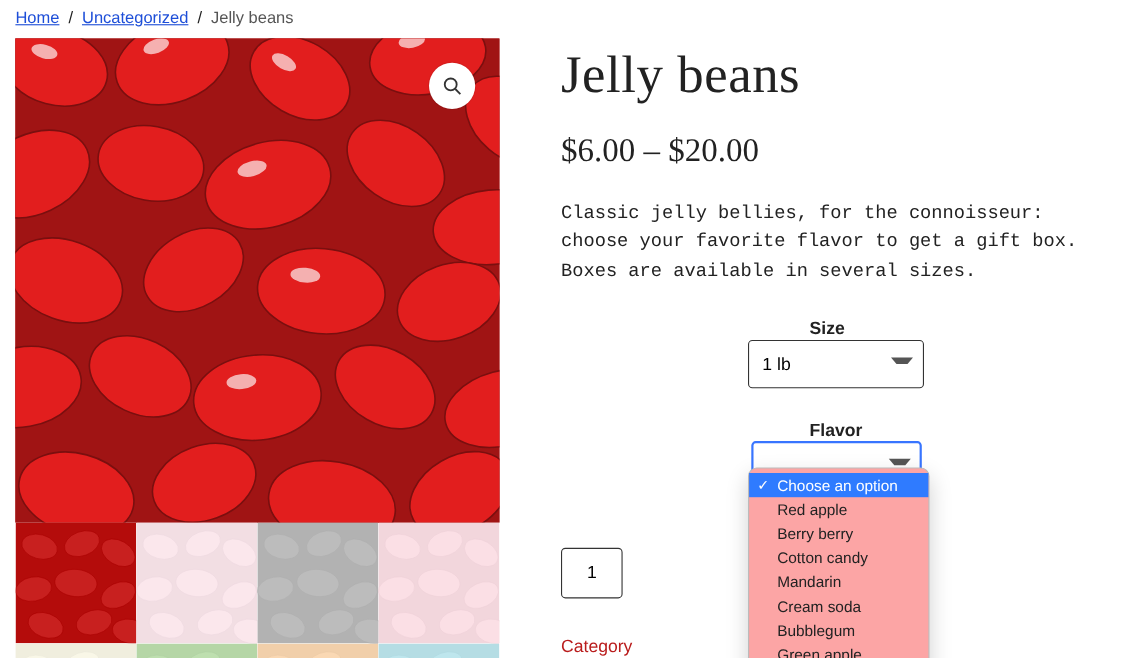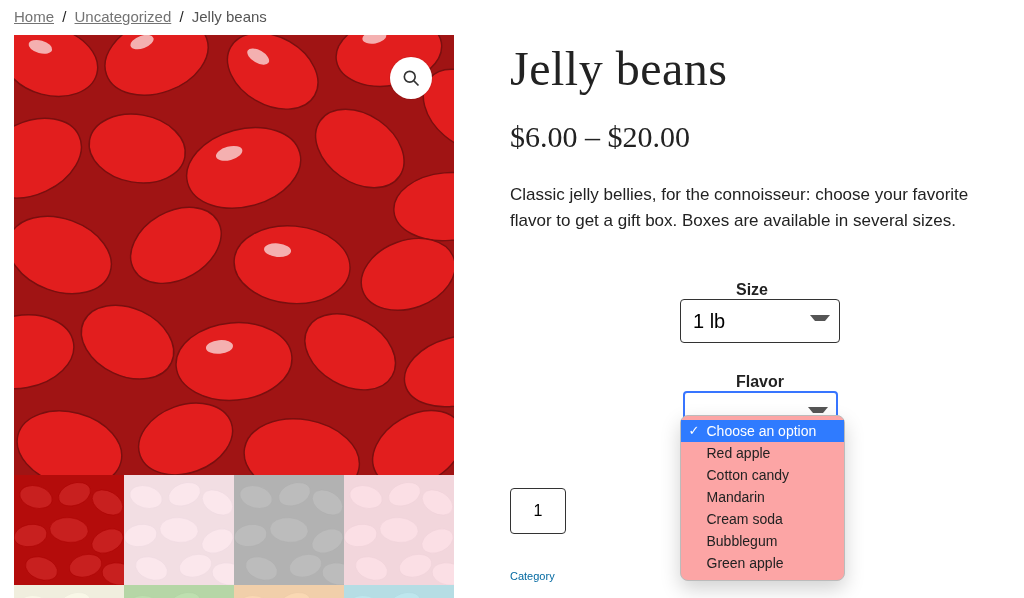--- a/index.html
+++ b/index.html
@@ -1,49 +1,49 @@
 <!DOCTYPE html>
 <html><head>
   <meta charset="utf-8">
   <style>
     * { box-sizing: border-box; margin: 0; padding: 0; }
     body { font-family: -apple-system, BlinkMacSystemFont, "Segoe UI", Helvetica, Arial, sans-serif; color: #222; background: #fff; width: 1024px; }
     .page { padding: 8px 14px 20px 14px; }
     .breadcrumb { font-size: 15px; margin-bottom: 10px; }
-    .breadcrumb a { color: #737373; }
+    .breadcrumb a { color: #1d4ed8; }
     .breadcrumb .sep { margin: 0 4px; }
     .breadcrumb .current { color: #555; }
     .product { display: flex; gap: 56px; align-items: flex-start; }
     .gallery { width: 440px; flex: 0 0 440px; }
     .main-image { width: 440px; height: 440px; position: relative; background: #b01818; overflow: hidden; }
     .zoom-btn { position: absolute; top: 22px; right: 22px; width: 42px; height: 42px; border-radius: 50%; background: #fff; border: none; display: flex; align-items: center; justify-content: center; box-shadow: 0 0 0 1px rgba(0,0,0,0.05); cursor: pointer; }
     .zoom-btn svg { width: 20px; height: 20px; }
     .thumbs { display: grid; grid-template-columns: repeat(4, 1fr); width: 440px; height: 110px; }
     .thumb { position: relative; overflow: hidden; }
     .thumb::after { content: ""; position: absolute; inset: 0; background: rgba(255,255,255,0.55); }
     .thumb.active::after { background: transparent; }
     .thumbs.row2 .thumb::after { background: rgba(255,255,255,0.55); }
     .details { flex: 1; padding-top: 6px; }
     .title { font-family: Georgia, "Times New Roman", serif; font-size: 48px; font-weight: 400; letter-spacing: 0.5px; margin-bottom: 24px; }
     .price { font-family: Georgia, "Times New Roman", serif; font-size: 30px; margin-bottom: 28px; }
-    .desc { font-size: 17px; line-height: 1.55; margin-bottom: 46px; max-width: 500px; }
+    .desc { font-size: 17px; line-height: 1.55; margin-bottom: 30px; max-width: 500px; font-family: Liberation Mono, monospace; }
     .var-row { display: flex; align-items: center; margin-bottom: 30px; position: relative; flex-direction: column; }
     .var-label { font-weight: 700; font-size: 16px; width: 48px; }
     .select-wrap { position: relative; }
-    select.var-select { width: 160px; height: 44px; padding: 0 30px 0 12px; font-size: 20px; border: 1px solid #333; border-radius: 4px; background: #fff; appearance: none; cursor: pointer; }
+    select.var-select { width: 160px; height: 44px; padding: 0 30px 0 12px; font-size: 16px; border: 1px solid #333; border-radius: 4px; background: #fff; appearance: none; cursor: pointer; }
     .select-wrap::after { content: ""; position: absolute; right: 10px; top: 50%; width: 10px; height: 6px; transform: translateY(-50%); background: none; border-left: 5px solid transparent; border-right: 5px solid transparent; border-top: 6px solid #555; pointer-events: none; }
     .flavor-row .select-wrap { position: relative; }
     .flavor-select-open { width: 155px; height: 44px; border: 2px solid #3875ff; border-radius: 4px; background: #fff; position: relative; }
     .dropdown { position: absolute; top: 24px; left: -3px; width: 165px; background: #fca5a5; border: 1px solid #bbb; border-radius: 8px; box-shadow: 0 8px 20px rgba(0,0,0,0.18); padding: 4px 0 6px 0; z-index: 50; }
     .dropdown-item { font-size: 14px; padding: 3px 10px 3px 26px; position: relative; cursor: pointer; color: #222; }
     .dropdown-item.selected { background: #2f7bff; color: #fff; }
     .dropdown-item.selected::before { content: "✓"; position: absolute; left: 8px; top: 3px; font-size: 13px; }
     .clear-link { font-size: 10px; color: #222; cursor: pointer; margin-left: 6px; }
     .qty-input { width: 56px; height: 46px; border: 1px solid #333; border-radius: 4px; text-align: center; font-size: 16px; }
-    .cat { font-size: 11px; color: #0369a1; margin-top: 36px; }
+    .cat { font-size: 16px; color: #b91c1c; margin-top: 36px; }
     .bean-fill { position:absolute; inset:-5%; }
   </style>
 </head>
 <body>
 
 <div class="page">
   <nav class="breadcrumb">
     <a href="#">Home</a>
     <span class="sep">/</span>
     <a href="#">Uncategorized</a>
@@ -251,20 +251,21 @@
       </div>
 
       <div class="var-row flavor-row">
         <span class="var-label">Flavor</span>
         <div class="select-wrap" style="position:relative;">
           <div class="flavor-select-open"></div>
           <div class="dropdown">
             <div class="dropdown-item selected">Choose an option</div>
             <div id="flavor-options">
                 <div class="dropdown-item">Red apple</div>
+                <div class="dropdown-item">Berry berry</div>
                 <div class="dropdown-item">Cotton candy</div>
                 <div class="dropdown-item">Mandarin</div>
                 <div class="dropdown-item">Cream soda</div>
                 <div class="dropdown-item">Bubblegum</div>
                 <div class="dropdown-item">Green apple</div>
               </div>
           </div>
         </div>
         <a class="clear-link">Clear</a>
       </div>

